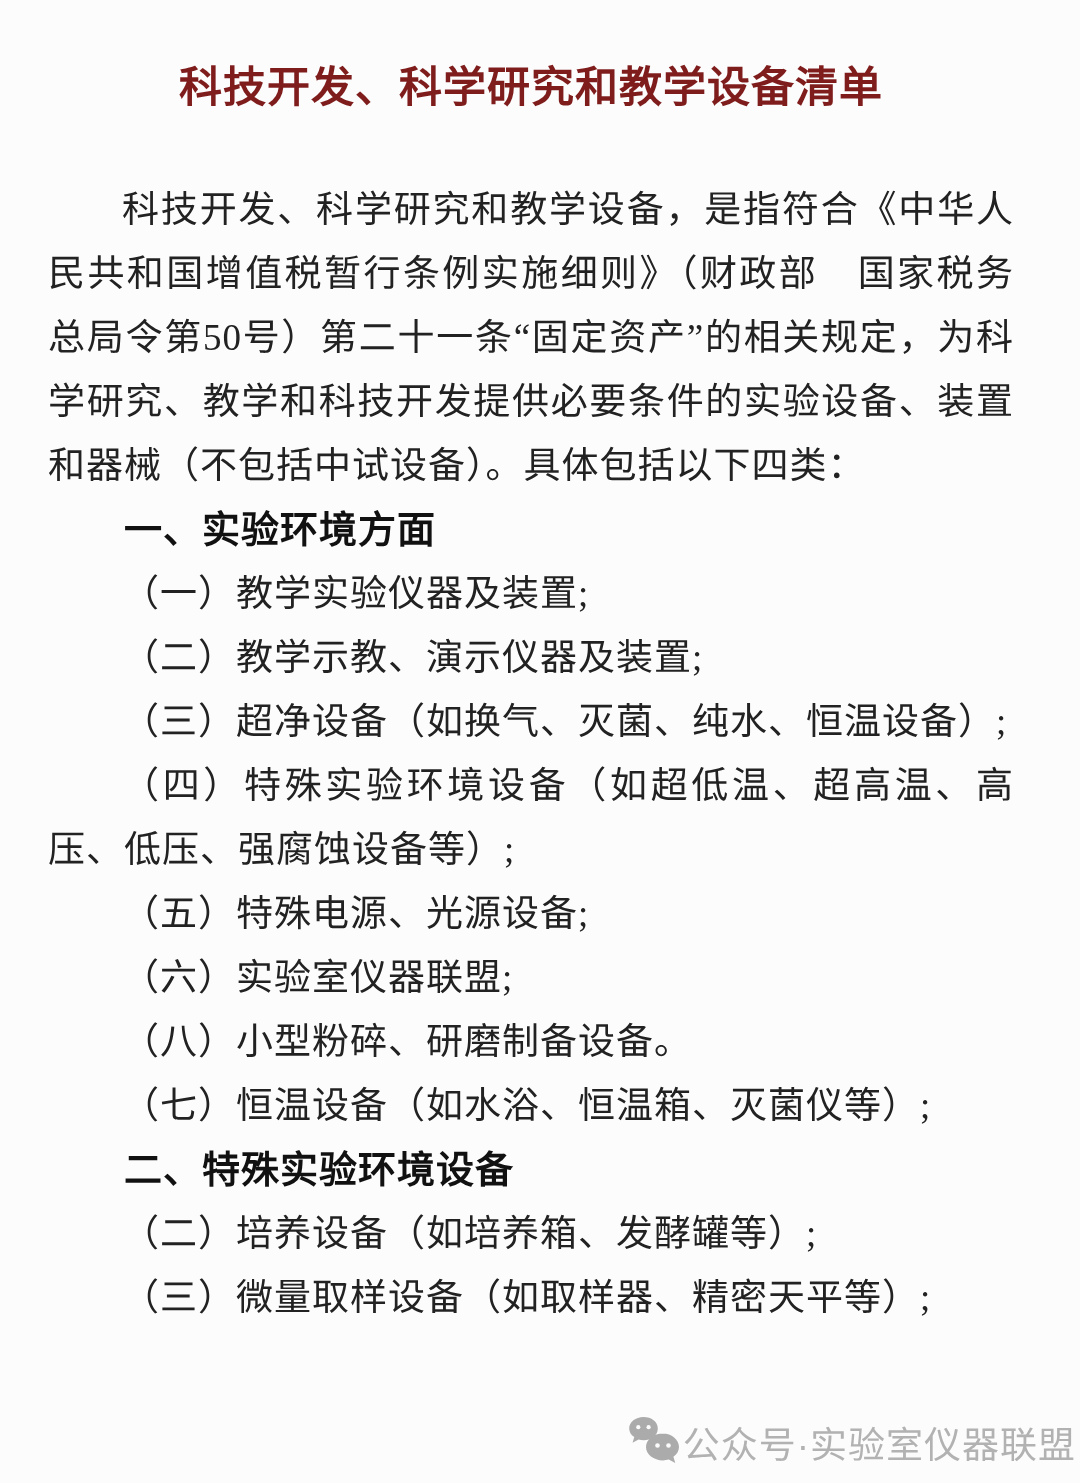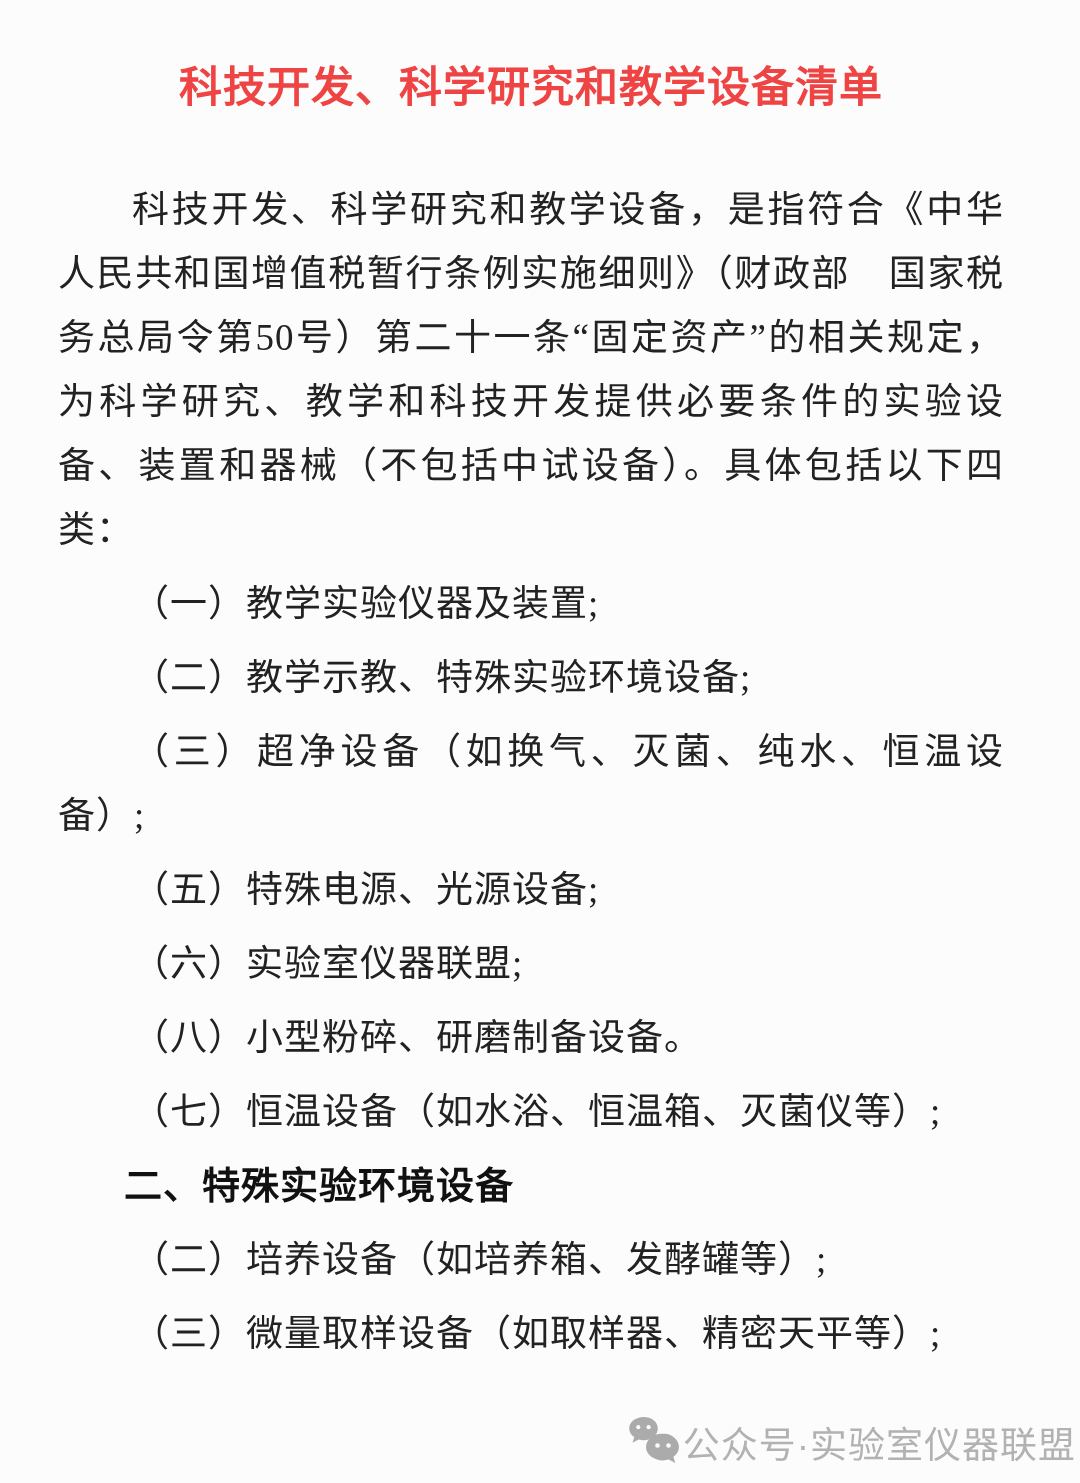--- a/index.html
+++ b/index.html
@@ -20,24 +20,24 @@
   .content {
     padding: 26px 66px 0 48px;
   }
   .doc-title {
     margin: 26px 0 64px 0;
     text-align: center;
     font-size: 43px;
     font-weight: bold;
     letter-spacing: 1px;
     font-family: "Liberation Serif", serif;
-    color: #ef4444;
+    color: #7f1d1d;
   }
   .para {
-    margin: 10px;
+    margin: 0;
     font-size: 37px;
     line-height: 64px;
     text-align: justify;
     text-justify: inter-ideograph;
     text-indent: 2em;
     letter-spacing: 1px;
     color: #222222;
   }
   .section-heading {
     margin: 0;
@@ -73,24 +73,26 @@
 </head>
 <body>
 
 <div class="page">
   <div class="content">
 
     <h1 class="doc-title">科技开发、科学研究和教学设备清单</h1>
 
     <p class="para">科技开发、科学研究和教学设备，是指符合《中华人民共和国增值税暂行条例实施细则》（财政部　国家税务总局令第50号）第二十一条“固定资产”的相关规定，为科学研究、教学和科技开发提供必要条件的实验设备、装置和器械（不包括中试设备）。具体包括以下四类：</p>
 
+    <h2 class="section-heading">一、实验环境方面</h2>
 
     <p class="para">（一）教学实验仪器及装置;</p>
-    <p class="para">（二）教学示教、特殊实验环境设备;</p>
+    <p class="para">（二）教学示教、演示仪器及装置;</p>
     <p class="para">（三）超净设备（如换气、灭菌、纯水、恒温设备）;</p>
+    <p class="para">（四）特殊实验环境设备（如超低温、超高温、高压、低压、强腐蚀设备等）;</p>
     <p class="para">（五）特殊电源、光源设备;</p>
     <p class="para">（六）实验室仪器联盟;</p>
     <p class="para">（八）小型粉碎、研磨制备设备。</p>
     <p class="para">（七）恒温设备（如水浴、恒温箱、灭菌仪等）;</p>
 
     <h2 class="section-heading">二、特殊实验环境设备</h2>
 
     <p class="para">（二）培养设备（如培养箱、发酵罐等）;</p>
     <p class="para">（三）微量取样设备（如取样器、精密天平等）;</p>
 

